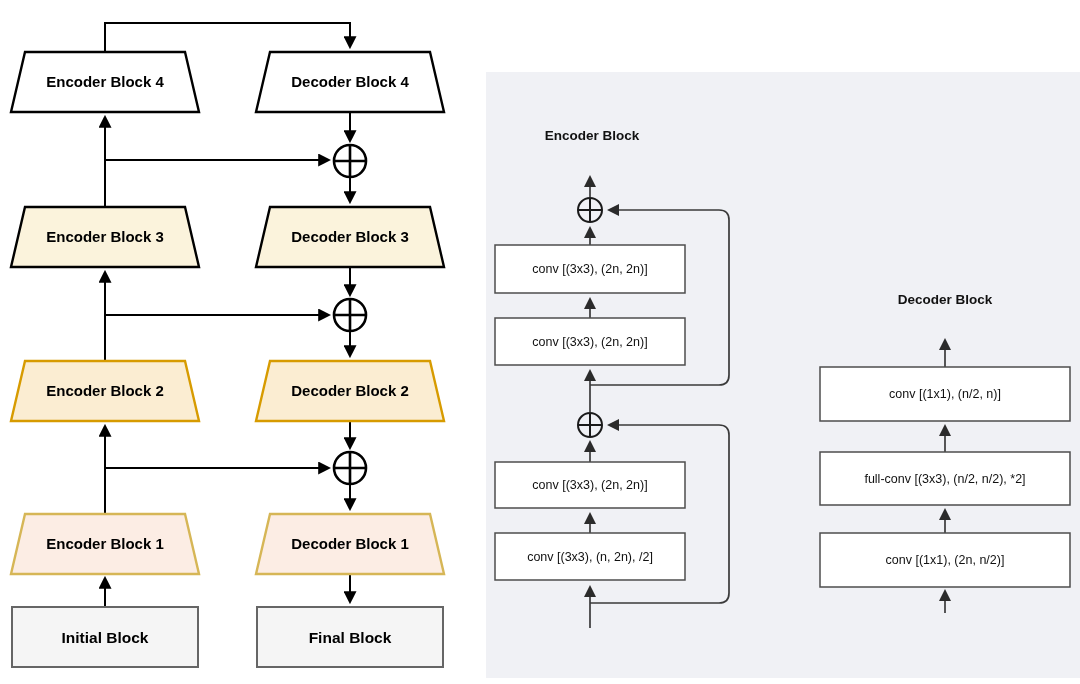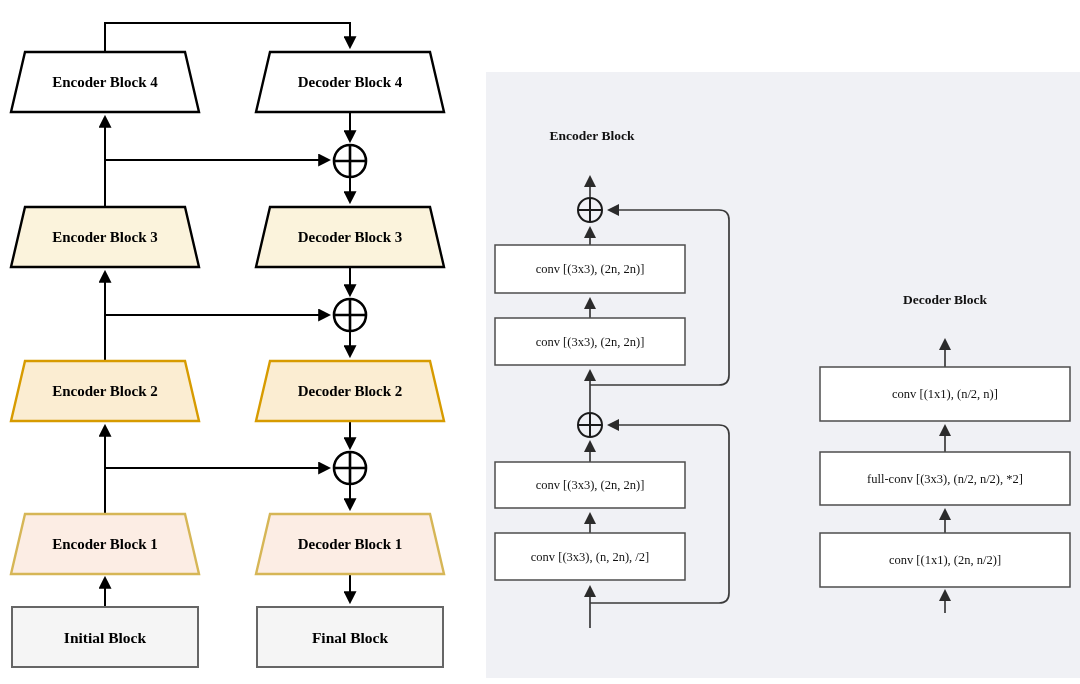--- a/index.html
+++ b/index.html
@@ -1,17 +1,17 @@
 <!DOCTYPE html>
 <html><head>
 <meta charset="utf-8">
 <style>
   html,body{margin:0;padding:0;background:#ffffff;}
   .stage{position:relative;width:1080px;height:684px;background:#ffffff;overflow:hidden;
-         font-family:Liberation Serif, serif;}
+         font-family:Liberation Sans, sans-serif;}
   svg{display:block;}
   text{fill:#000000;}
   .blk-label{font-size:15px;font-weight:600;}
   .io-label{font-size:15.5px;font-weight:600;}
   .panel-title{font-size:13.5px;font-weight:600;fill:#111111;}
   .conv-label{font-size:12.5px;font-weight:400;fill:#111111;}
   .lline{stroke:#000000;stroke-width:2;fill:none;}
   .rline{stroke:#3a3a3a;stroke-width:1.7;fill:none;}
   .oplus-l{stroke:#000000;stroke-width:2.6;fill:#ffffff;}
   .oplus-r{stroke:#1a1a1a;stroke-width:2;fill:none;}

